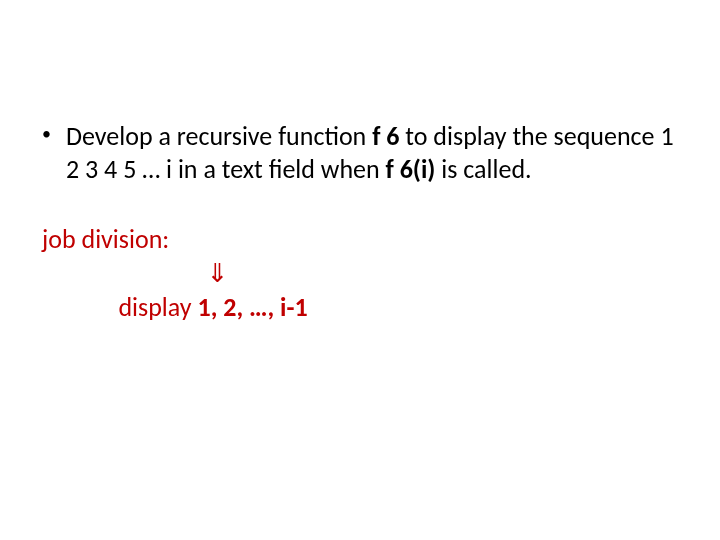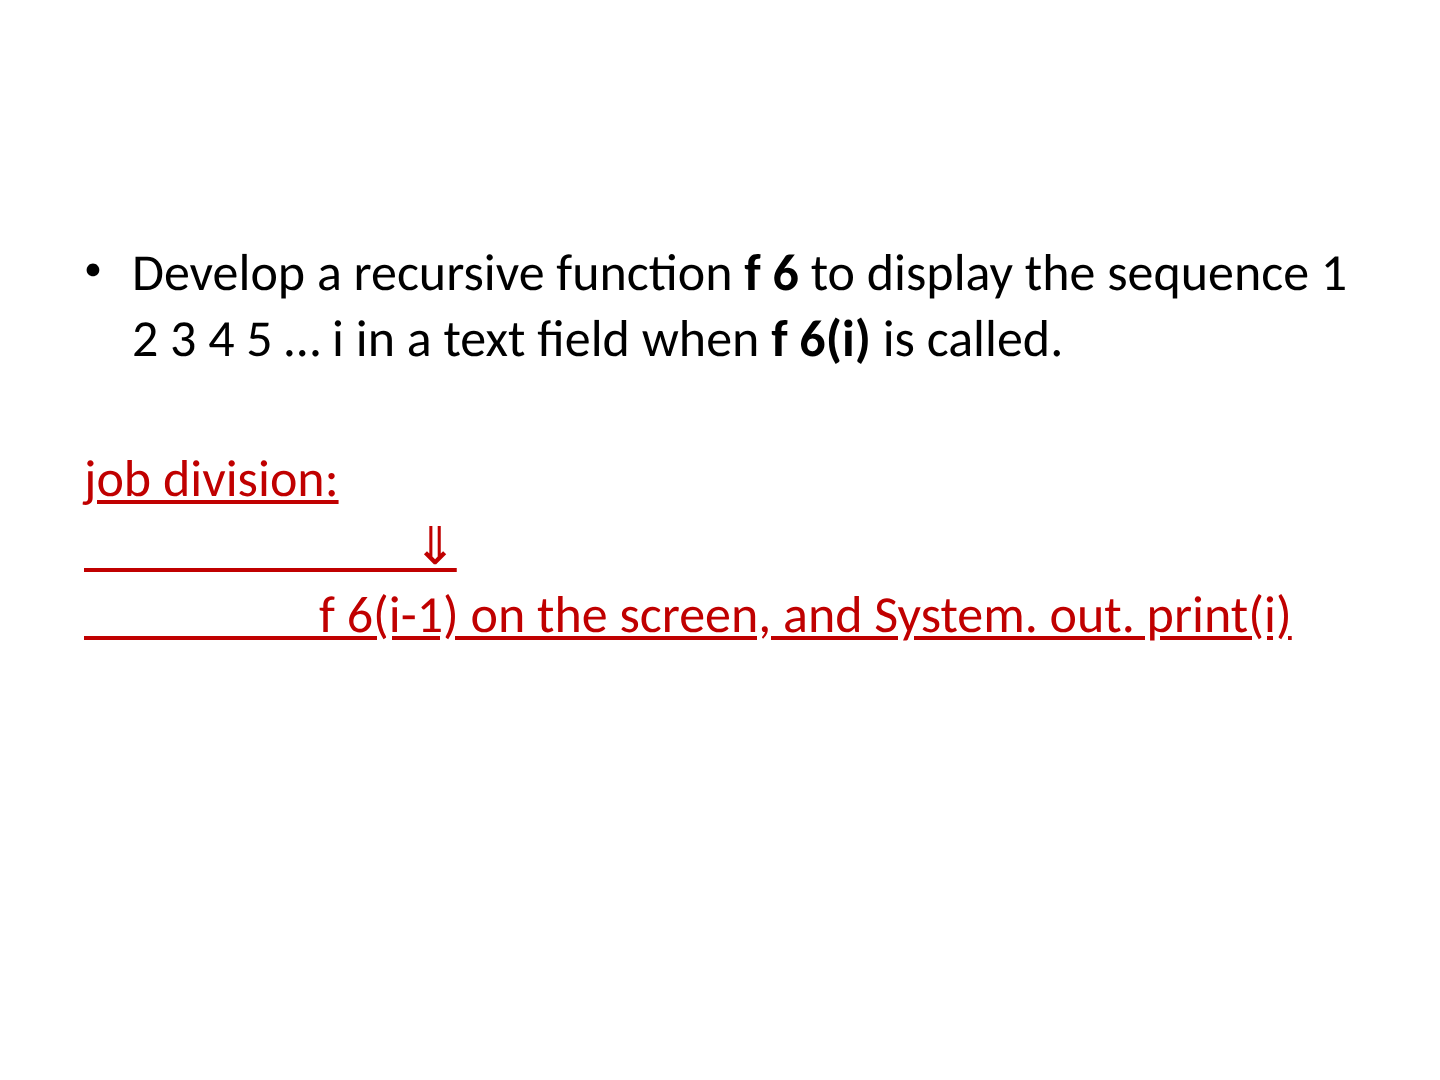--- a/index.html
+++ b/index.html
@@ -35,35 +35,34 @@
     flex: 1;
   }
   .red-block {
     margin-top: 38px;
     color: #c00000;
     font-size: 26px;
     line-height: 1.3;
   }
   .red-block div {
     white-space: pre;
-    text-decoration: underline;
   }
   .b { font-weight: 700; }
 </style>
 </head>
 <body>
 
 <div class="slide">
 
   <div class="bullet-row">
     <div class="bullet-dot">•</div>
     <div class="bullet-text">
       <span>Develop a recursive function </span><span class="b">f 6</span><span> to display the sequence 1 2 3 4 5 … i   in a text field when </span><span class="b">f 6(i)</span><span> is called.</span>
     </div>
   </div>
 
   <div class="red-block">
     <div>job division:</div>
     <div>                            ⇓</div>
-    <div>                    f 6(i-1) on the screen, and System. out. print(i)</div>
+    <div><span>             display </span><span class="b">1, 2, …, i-1</span></div>
   </div>
 
 </div>
 
 </body></html>

